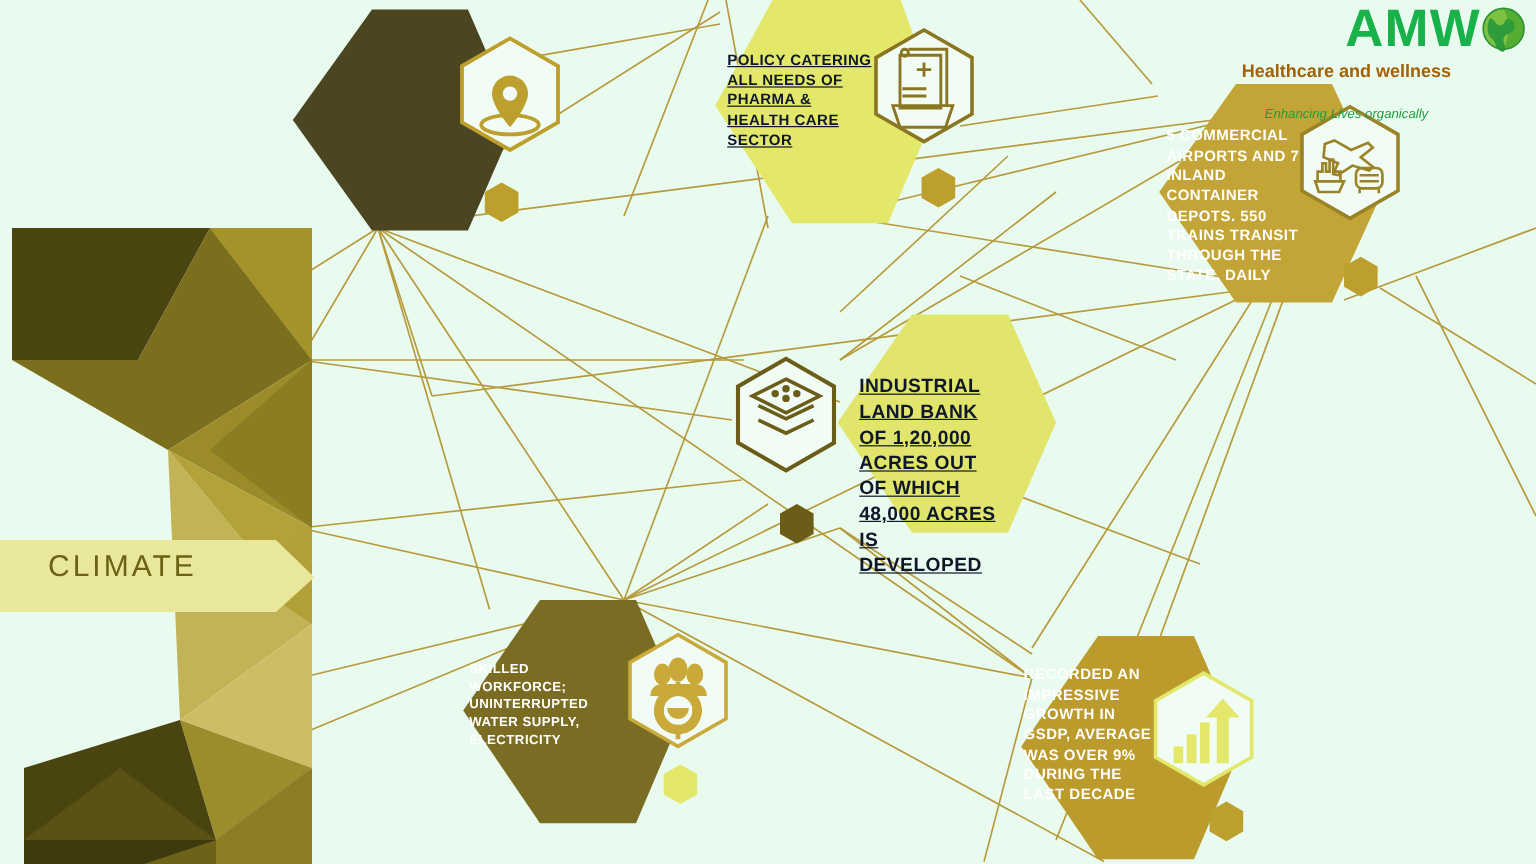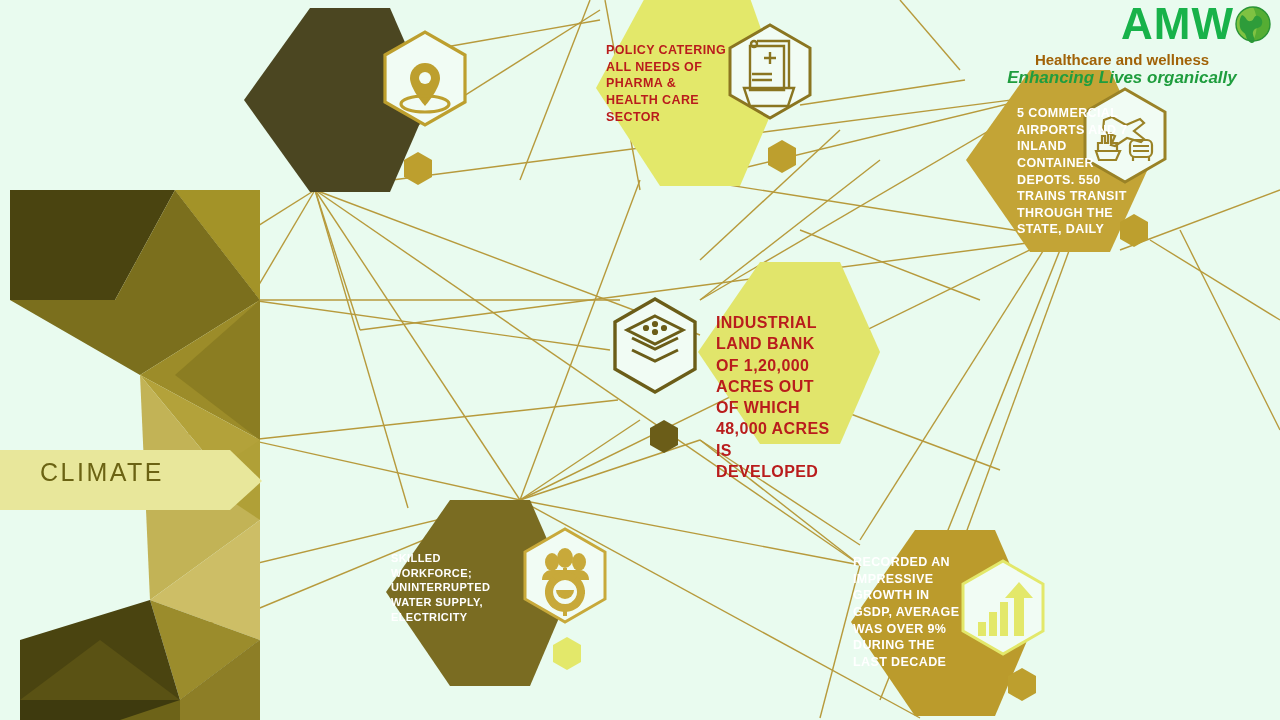--- a/index.html
+++ b/index.html
@@ -11,30 +11,30 @@
   #stage{position:absolute;left:0;top:0;width:1280px;height:720px;}
   svg.layer{position:absolute;left:0;top:0;width:1280px;height:720px;}
   #lines{z-index:1;}
   #shapes{z-index:2;}
   .hexlabel{
     position:absolute;z-index:3;
     font-weight:bold;letter-spacing:.4px;line-height:1.33;
     text-transform:uppercase;white-space:pre-line;
   }
   .lbl-dark{color:#ffffff;}
-  .lbl-light{color:#b91c1c;}
+  .lbl-light{color:#0f172a;text-decoration:underline;}
   #logo{
     position:absolute;right:8px;top:2px;z-index:6;text-align:center;width:300px;
   }
   #logoWord{
     font-size:44px;font-weight:bold;color:#18b24a;letter-spacing:1px;
     line-height:1;display:flex;align-items:center;justify-content:flex-end;
   }
   #logoTag1{font-size:15px;font-weight:bold;color:#a16207;margin-top:5px;}
-  #logoTag2{font-size:17px;font-weight:bold;color:#1f9d3e;margin-top:0;font-style:italic;}
+  #logoTag2{font-size:11px;font-weight:normal;color:#1f9d3e;margin-top:21px;font-style:italic;}
   #climateText{
     position:absolute;z-index:5;left:40px;top:458px;
     font-size:25px;font-weight:normal;color:#6b6313;letter-spacing:2.5px;
   }
 </style>
 </head>
 <body>
 
 <div id="stage">
 
@@ -220,21 +220,21 @@
         </g>
       </g>
       <polygon points="1008,676 1022,668 1036,676 1036,693 1022,701 1008,693" fill="#bd9f2e"></polygon>
     </g>
 
   </svg>
 
 
   <div class="hexlabel lbl-light" style="left:606px;top:42px;width:122px;font-size:12.5px;">POLICY CATERING ALL NEEDS OF PHARMA &amp; HEALTH CARE SECTOR</div>
 
-  <div class="hexlabel lbl-dark" style="left:972px;top:105px;width:122px;font-size:12.5px;margin-left:45px;">5 COMMERCIAL AIRPORTS AND 7 INLAND CONTAINER DEPOTS. 550 TRAINS TRANSIT THROUGH THE STATE, DAILY</div>
+  <div class="hexlabel lbl-dark" style="left:972px;top:105px;width:122px;font-size:12.5px;">5 COMMERCIAL AIRPORTS AND 7 INLAND CONTAINER DEPOTS. 550 TRAINS TRANSIT THROUGH THE STATE, DAILY</div>
 
   <div class="hexlabel lbl-light" style="left:716px;top:312px;width:118px;font-size:16px;">INDUSTRIAL LAND BANK OF 1,20,000 ACRES OUT OF WHICH 48,000 ACRES IS DEVELOPED</div>
 
   <div class="hexlabel lbl-dark" style="left:391px;top:551px;width:120px;font-size:11px;">SKILLED WORKFORCE; UNINTERRUPTED WATER SUPPLY, ELECTRICITY</div>
 
   <div class="hexlabel lbl-dark" style="left:853px;top:554px;width:110px;font-size:12.5px;">RECORDED AN IMPRESSIVE GROWTH IN GSDP, AVERAGE WAS OVER 9% DURING THE LAST DECADE</div>
 
   <div id="climateText">CLIMATE</div>
 
   <div id="logo">

